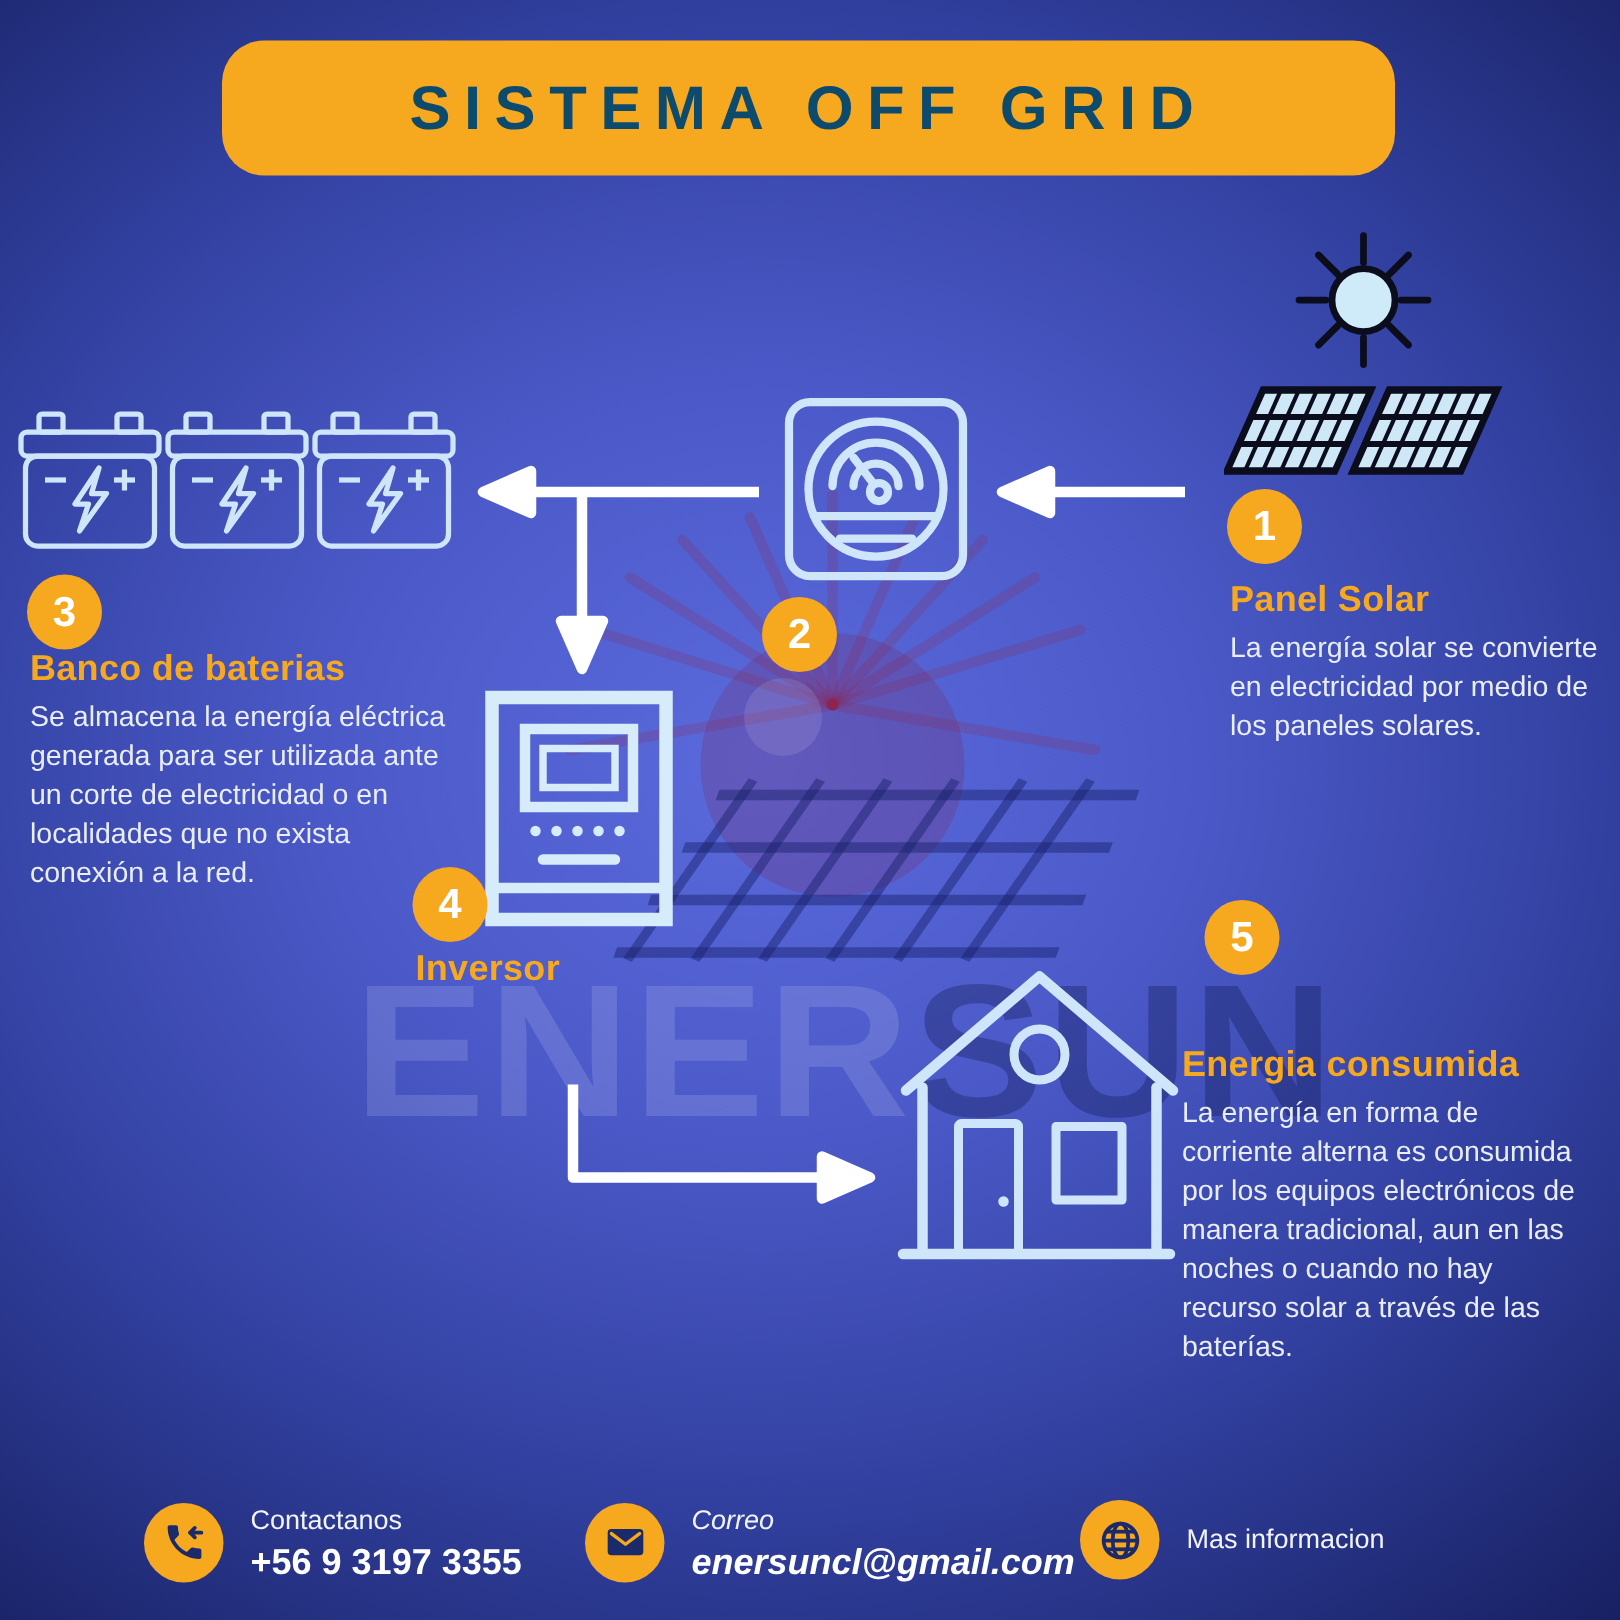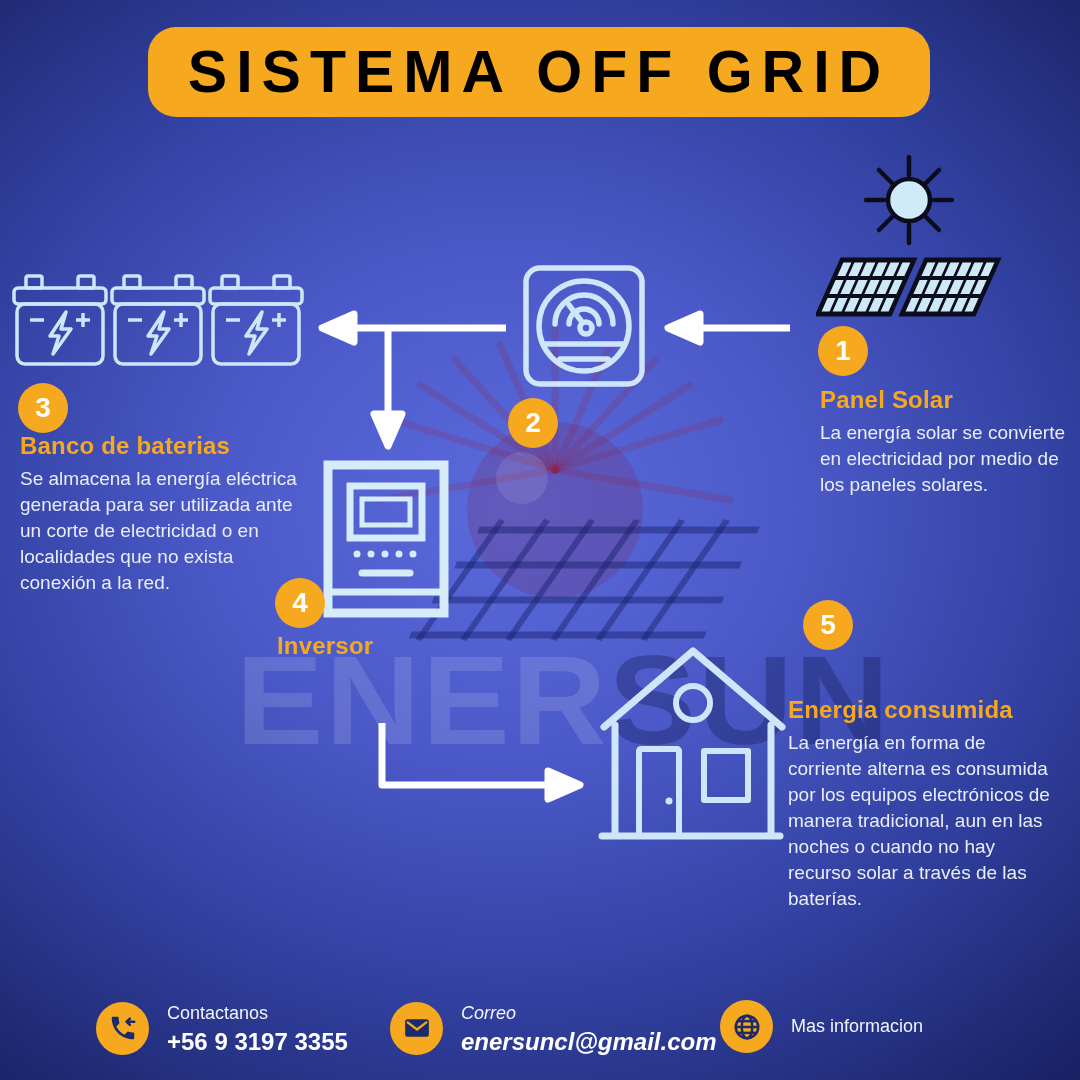--- a/index.html
+++ b/index.html
@@ -18,21 +18,21 @@
   .wm-light{color:rgba(235,240,255,0.15);}
   .wm-dark{color:rgba(13,22,70,0.32);}
   .wm-logo{position:absolute;left:0;top:0;pointer-events:none;}
   
   .title-banner{
     position:absolute;left:148px;top:27px;width:782px;height:90px;
     background:#f6a81f;border-radius:28px;
     display:flex;align-items:center;justify-content:center;
   }
   .title-banner span{
-    color:#000000;font-size:59px;font-weight:bold;letter-spacing:9px;white-space:nowrap;
+    color:#0c4a6e;font-size:41px;font-weight:bold;letter-spacing:9px;white-space:nowrap;
   }
   
   .badge{
     position:absolute;width:50px;height:50px;border-radius:50%;
     background:#f6a81f;color:#ffffff;font-size:28px;font-weight:bold;
     display:flex;align-items:center;justify-content:center;
   }
   .step-text{position:absolute;}
   .step-title{color:#f6a81f;font-size:24px;font-weight:bold;margin:0 0 6px 0;letter-spacing:0.2px;}
   .step-desc{color:#e9edf8;font-size:19px;line-height:26px;margin:0;}

